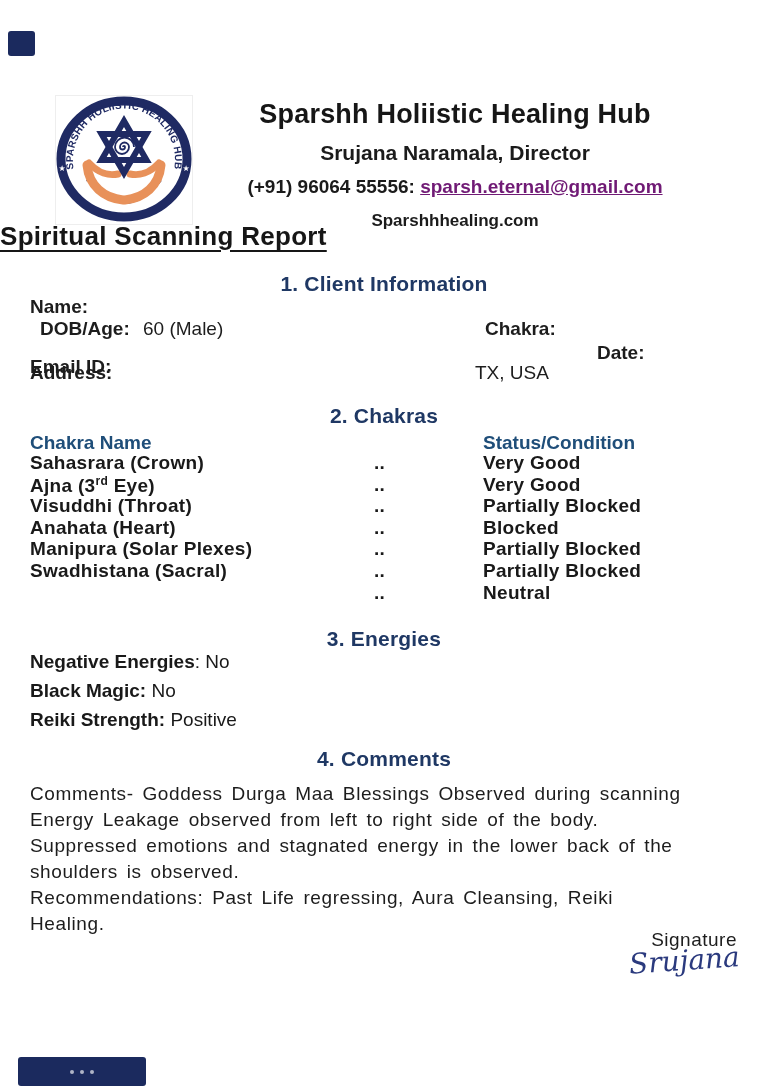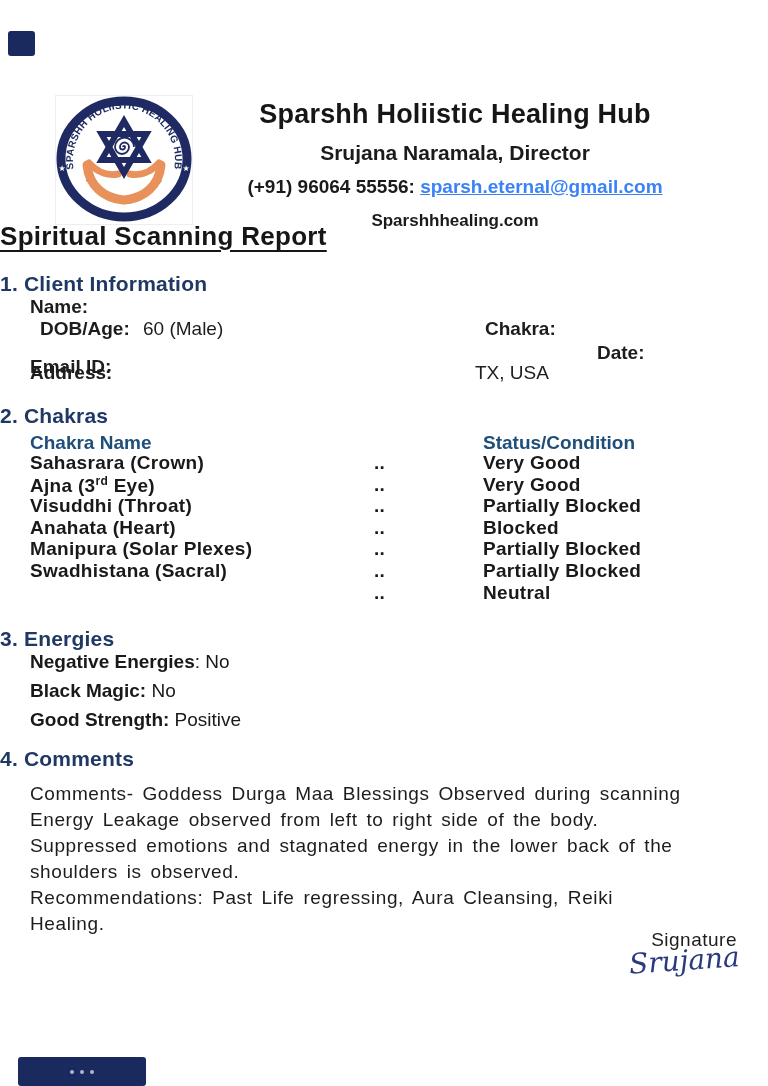--- a/index.html
+++ b/index.html
@@ -15,27 +15,27 @@
   .artifact-bottom{ left:18px; top:1057px; width:128px; height:29px; background:#1B2A5E; border-radius:3px;
                     display:flex; align-items:center; justify-content:center; gap:6px; }
   .artifact-bottom .dot { width:4px; height:4px; border-radius:50%; background:rgba(255,255,255,.65); }
 
   
   .logo { left:55px; top:95px; width:138px; height:130px; }
   .header-block { left:190px; top:99px; width:530px; text-align:center; }
   .org-name  { font-size:27px; font-weight:700; color:#161616; letter-spacing:.2px; }
   .director  { margin-top:11px; font-size:21px; font-weight:700; color:#1b1b1b; }
   .contact   { margin-top:11px; font-size:19px; font-weight:700; color:#1b1b1b; }
-  .email-link{ color:#3b82f6; text-decoration:underline; cursor:pointer; }
+  .email-link{ color:#701a75; text-decoration:underline; cursor:pointer; }
   .website   { margin-top:13px; font-size:17px; font-weight:700; color:#1b1b1b; }
   .report-title { left:0; top:221px; width:768px; text-align:left; font-size:26px; font-weight:700;
                   color:#161616; text-decoration:underline; text-decoration-thickness:2px; text-underline-offset:5px; letter-spacing:.3px; }
 
   
-  .section-heading { left:0; width:768px; text-align:left; font-size:21px; font-weight:700; color:#1F3864; letter-spacing:.2px; }
+  .section-heading { left:0; width:768px; text-align:center; font-size:21px; font-weight:700; color:#1F3864; letter-spacing:.2px; }
   .h-client   { top:272px; }
   .h-chakras  { top:404px; }
   .h-energies { top:627px; }
   .h-comments { top:747px; }
 
   
   .ci-row { left:0; width:768px; height:22px; font-size:19px; }
   .lbl { position:absolute; font-weight:700; white-space:nowrap; }
   .val { position:absolute; font-weight:400; white-space:nowrap;margin-left:23px; }
 
@@ -166,21 +166,21 @@
       <div class="chakra-row">
         <span class="c-dots">..</span>
         <span class="c-status">Neutral</span>
       </div>
     </div>
 
   <div class="abs section-heading h-energies">3. Energies</div>
   <div class="abs energy-rows">
       <div class="energy-row"><span class="e-label">Negative Energies</span><span class="e-value">: No</span></div>
       <div class="energy-row"><span class="e-label">Black Magic:</span><span class="e-value"> No</span></div>
-      <div class="energy-row"><span class="e-label">Good Strength:</span><span class="e-value"> Positive</span></div>
+      <div class="energy-row"><span class="e-label">Reiki Strength:</span><span class="e-value"> Positive</span></div>
     </div>
 
   <div class="abs section-heading h-comments">4. Comments</div>
   <div class="abs comments-text">Comments- Goddess Durga Maa Blessings Observed during scanning
 Energy Leakage observed from left to right side of the body.
 Suppressed emotions and stagnated energy in the lower back of the
 shoulders is observed.
 Recommendations: Past Life regressing, Aura Cleansing, Reiki
 Healing.</div>
 

